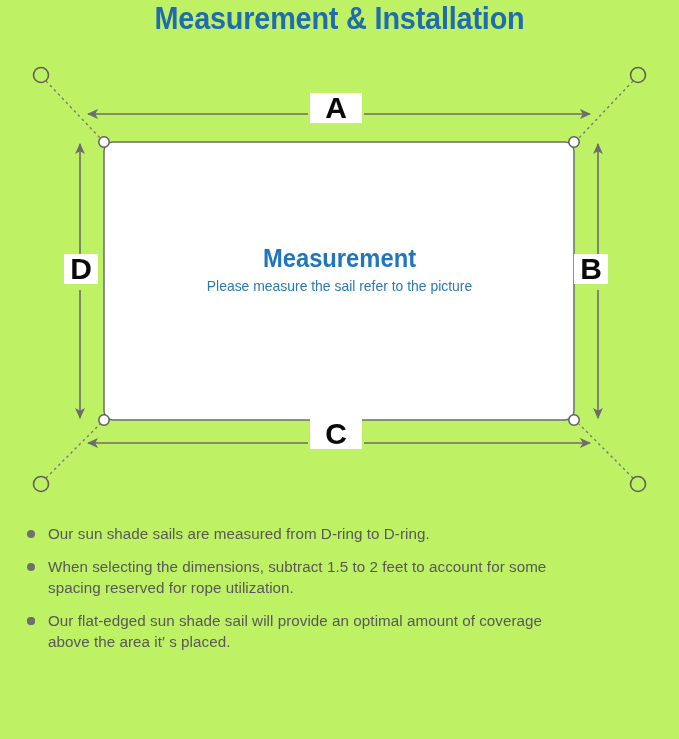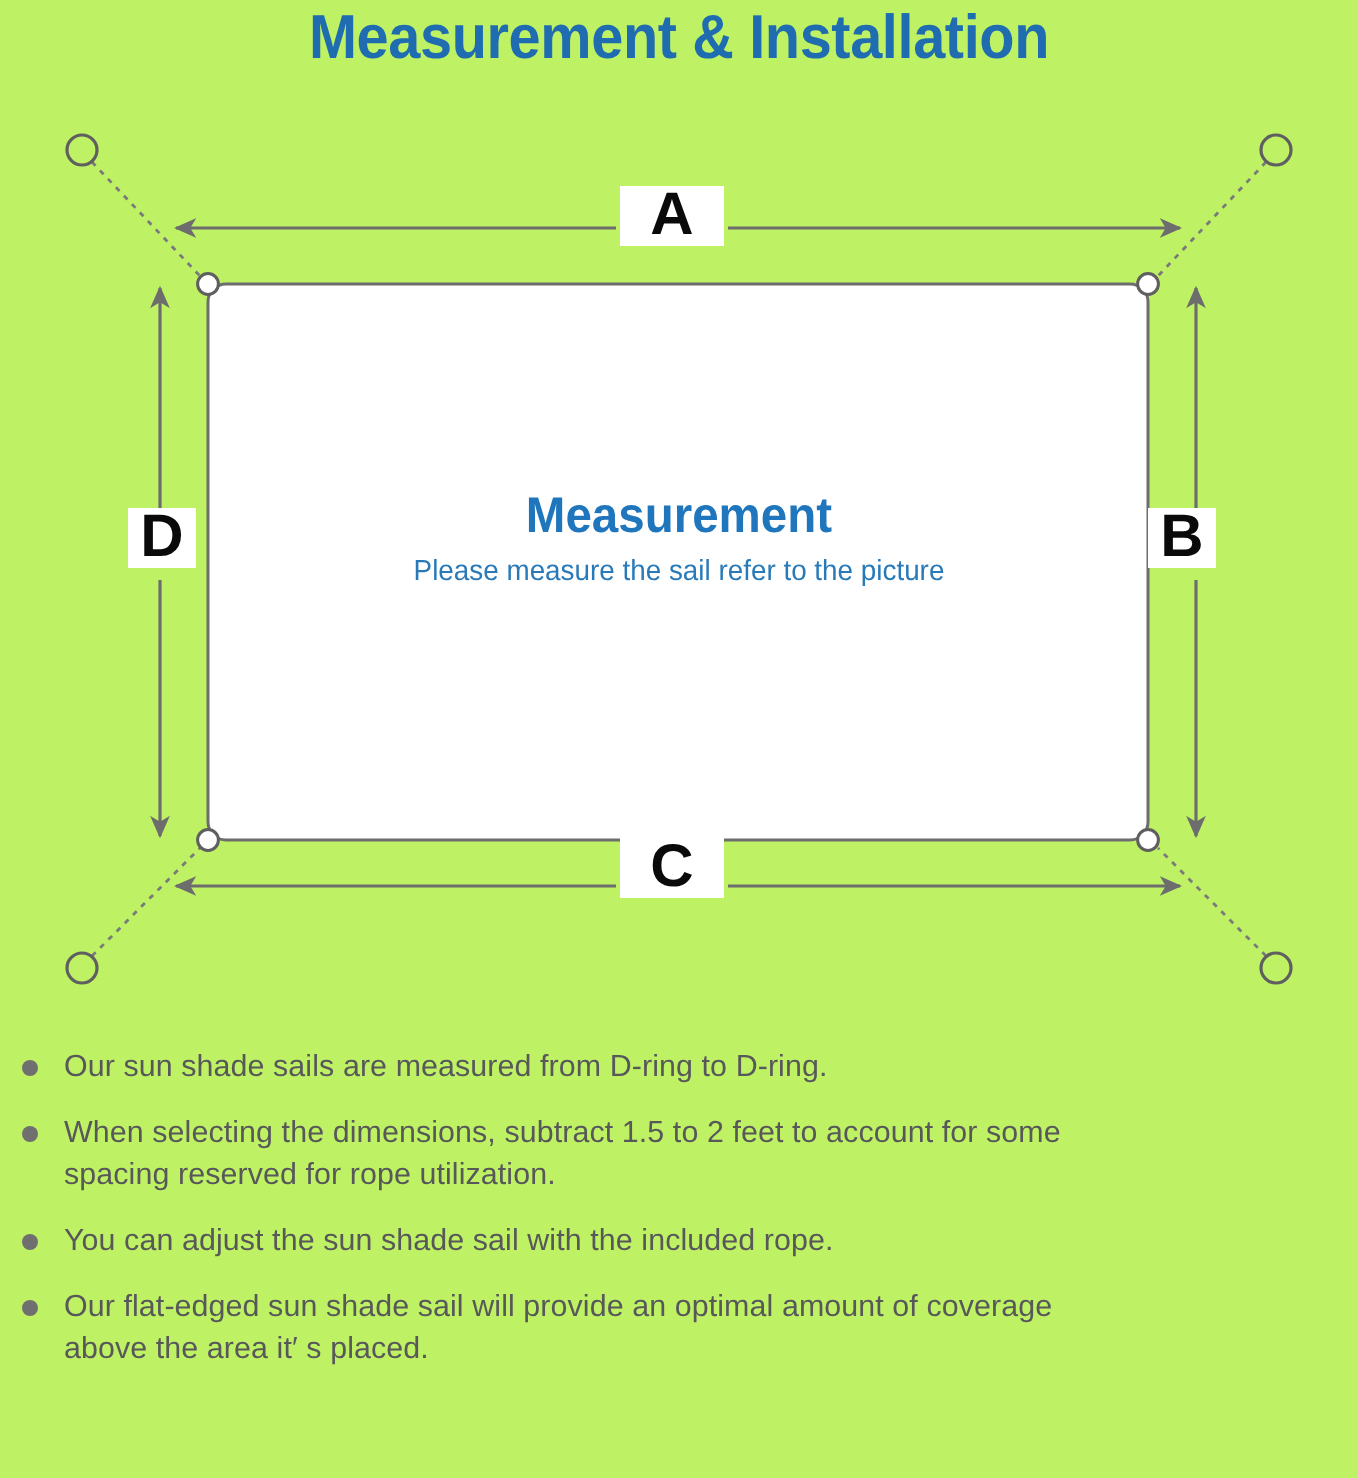--- a/index.html
+++ b/index.html
@@ -88,21 +88,21 @@
     text-align: center;
   }
   .dim-a { left: 310px; top: 45px;  width: 52px; }
   .dim-c { left: 310px; top: 371px; width: 52px; }
   .dim-d { left: 64px;  top: 206px; width: 34px; }
   .dim-b { left: 574px; top: 206px; width: 34px; }
 
   
   .notes {
     position: absolute;
-    left: 0;
+    left: 16px;
     top: 523px;
     width: 551px;
   }
   .note {
     position: relative;
     padding-left: 32px;
     margin-bottom: 12px;
     font-size: 15.2px;
     line-height: 21px;
     color: #58585a;
@@ -191,21 +191,20 @@
     <div class="note">
       <span class="bullet"></span>
       <span>Our sun shade sails are measured from D-ring to D-ring.</span>
     </div>
     <div class="note">
       <span class="bullet"></span>
       <span>When selecting the dimensions, subtract 1.5 to 2 feet to account for some spacing reserved for rope utilization.</span>
     </div>
     <div class="note">
       <span class="bullet"></span>
-      <span>You can adjust the sun shade sail with the included rope.</span>
     </div>
     <div class="note">
       <span class="bullet"></span>
       <span>Our flat-edged sun shade sail will provide an optimal amount of coverage above the area it′ s placed.</span>
     </div>
   </div>
 
 </div>
 
 </body></html>

